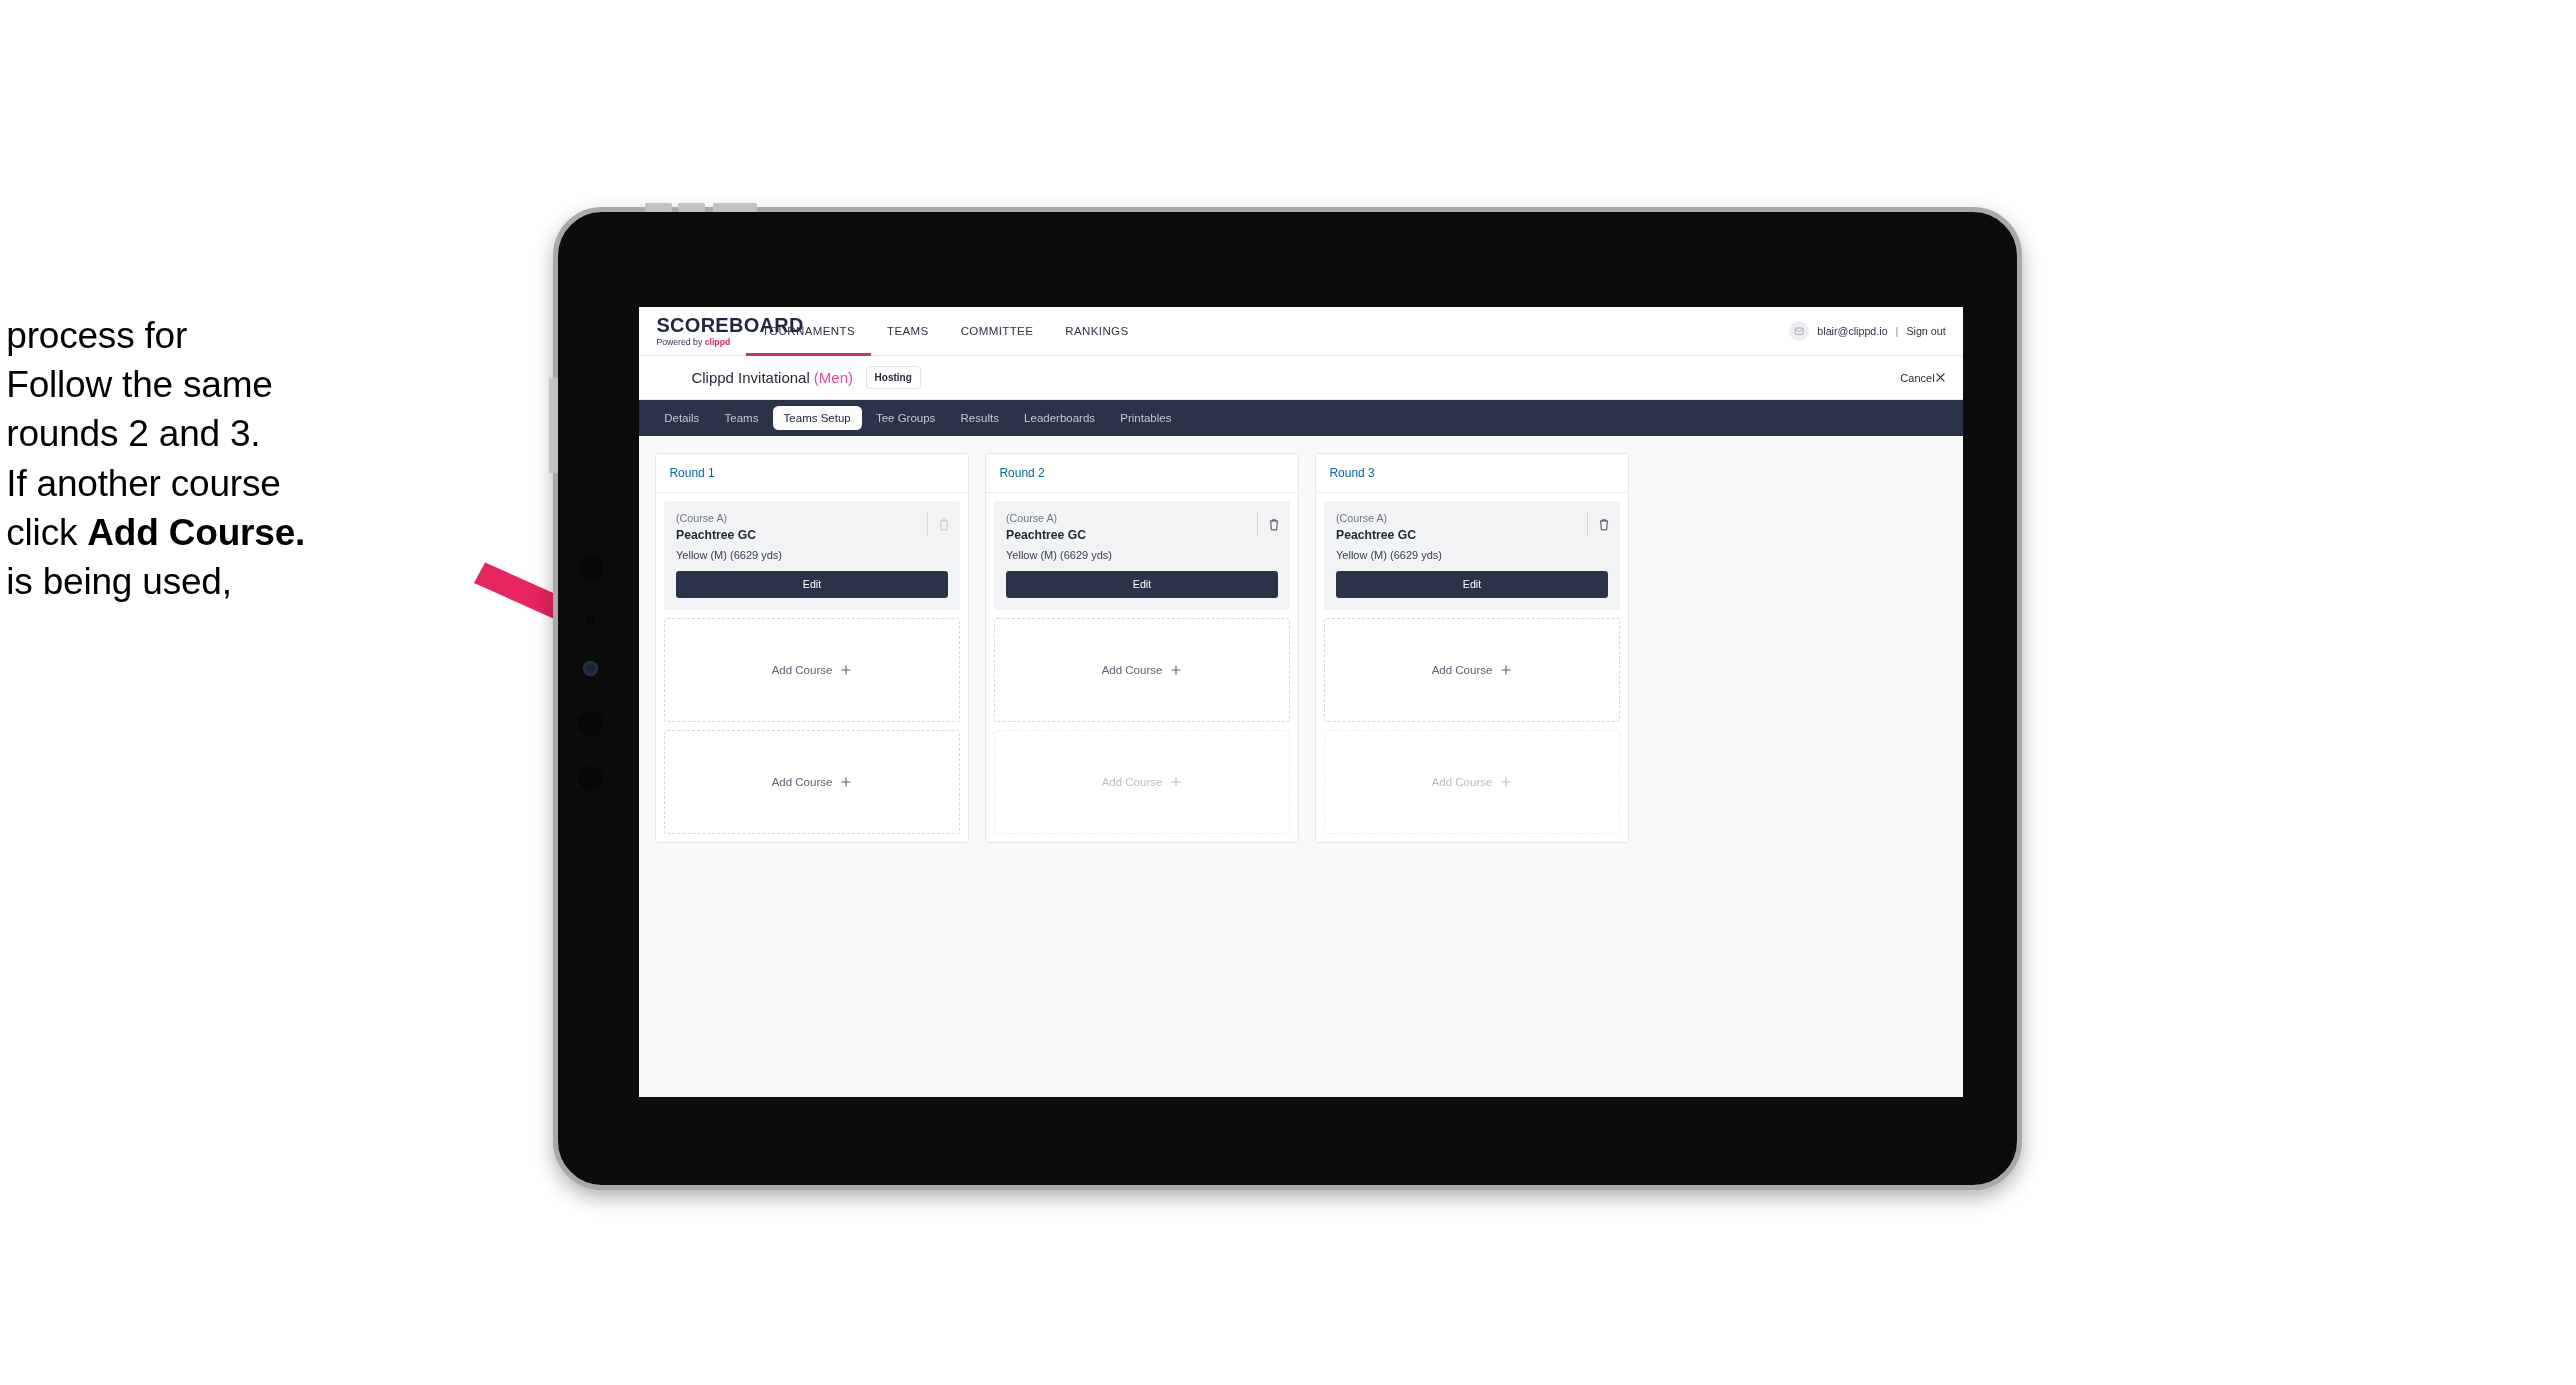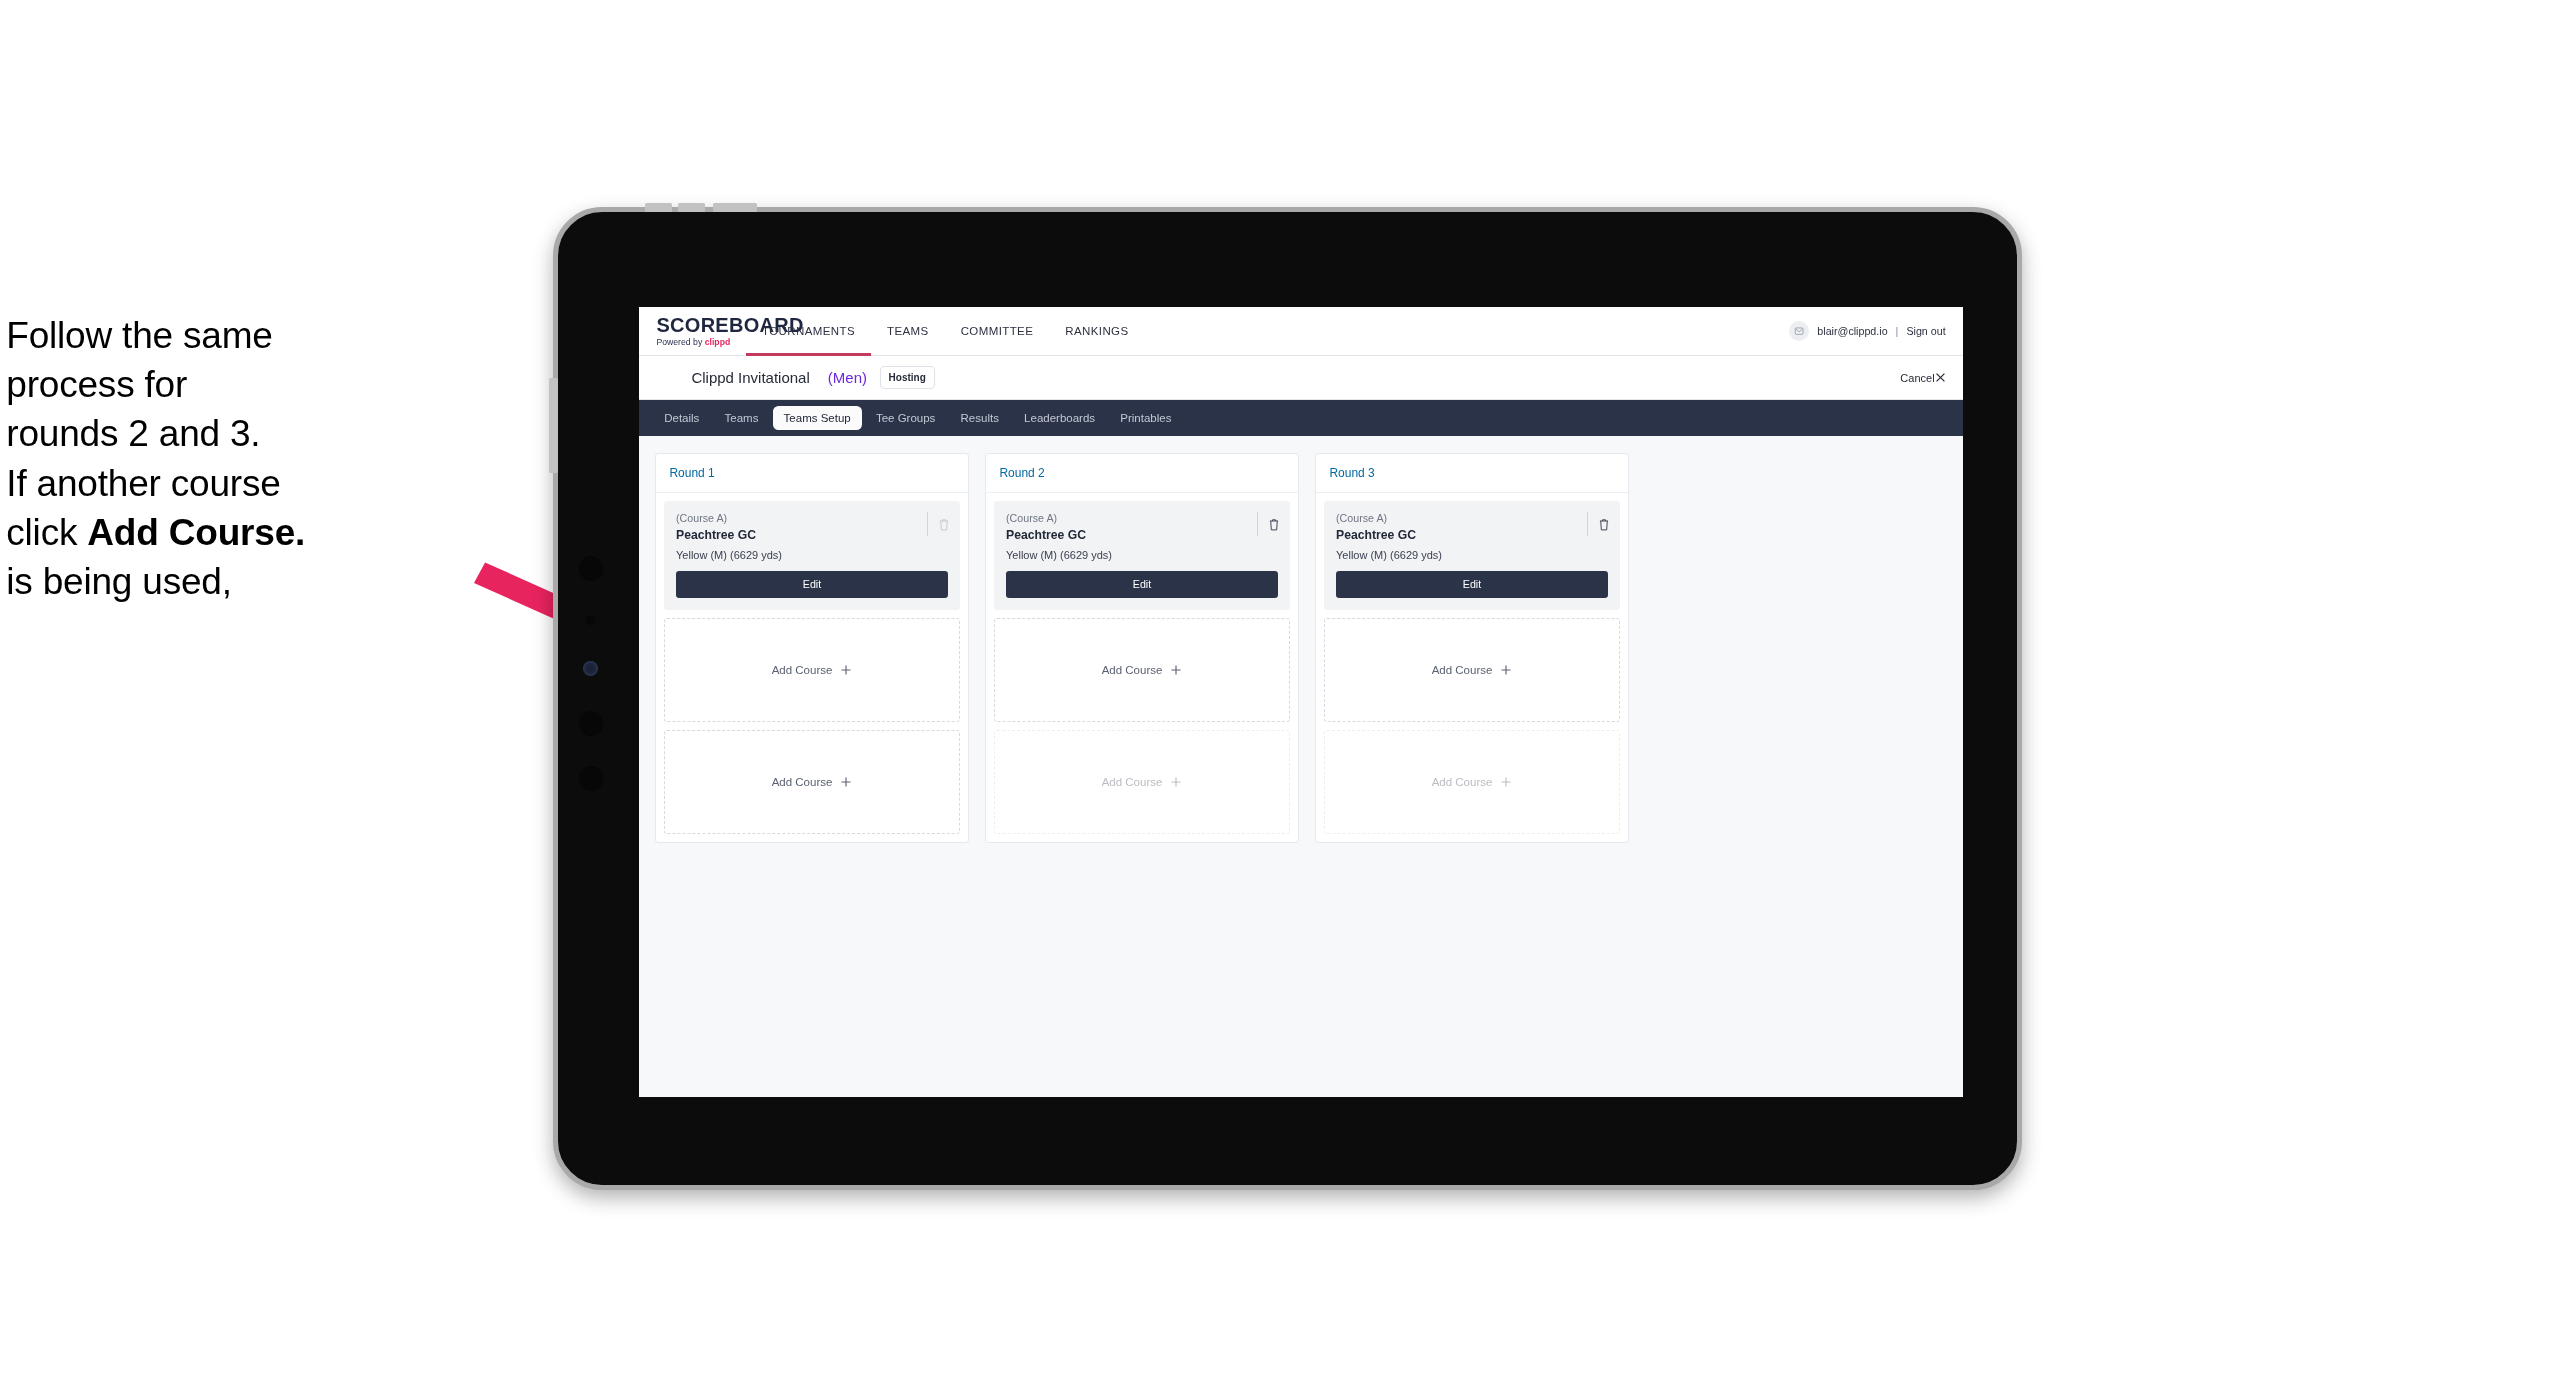--- a/index.html
+++ b/index.html
@@ -68,21 +68,21 @@
     display:flex; align-items:center; justify-content:center; }
   #useremail { font-size:10.7px; color:#2c3140;text-align:right; }
   #divider-pipe { font-size:10.7px; color:#8b90a0; }
   #signout { font-size:10.7px; color:#2c3140; cursor:pointer; }
 
   
   #tourbar { height:44px; background:#fff; display:flex; align-items:center;
     padding:0 17.4px; border-bottom:0.8px solid #e3e5e9; }
   #c-logo { width:24px; height:24px; margin-right:11px; }
   #tourname { font-size:15px; color:#262b38; }
-  #tourgender { font-size:15px; color:#6d28d9; margin-left:18px; }
+  #tourgender { font-size:15px; color:#ec4899; margin-left:4px; }
   #hosting-badge { margin-left:12.6px; font-size:10px; font-weight:700; color:#262b38;
     border:0.8px solid #dfe2e8; border-radius:4px; padding:4.7px 8px; background:#fff; }
   #cancel-btn { margin-left:auto; display:flex; align-items:center; gap:0;
     font-size:11px; color:#262b38; cursor:pointer; }
 
   
   #tabbar { height:36px; background:#2b3349; display:flex; align-items:center;
     padding:0 14.2px; gap:3.2px; }
   .tab { font-size:11.5px; color:#c3c8d4; padding:6.3px 11px; border-radius:5.5px; cursor:pointer; }
   .tab.active { background:#fbfbfc; color:#222838; font-weight:400; }
@@ -109,22 +109,22 @@
   .add-box { margin-top:8px; height:104px; border:1.3px dashed #d6d9e0;
     border-radius:3.2px; display:flex; align-items:center; justify-content:center;
     gap:8px; cursor:pointer; background:#fff; }
   .add-box.dim { opacity:.42; }
   .add-label { font-size:11.5px; color:#5b6171; }
 </style>
 </head>
 <body>
 
 <div id="callout">
+  <div>process for</div>
   <div>Follow the same</div>
-  <div>process for</div>
   <div>rounds 2 and 3.</div>
   <div>If another course</div>
   <div><span>click </span><span class="bold">Add Course.</span></div>
   <div>is being used,</div>
 </div>
 
 <svg id="arrow" viewBox="0 0 460 200">
   <path d="M14 22 L300 150 L286 176 L0 48 Z" fill="#e8245f"></path>
   <path d="M318 108 L326 196 L236 168 Z" fill="#e8245f"></path>
 </svg>

